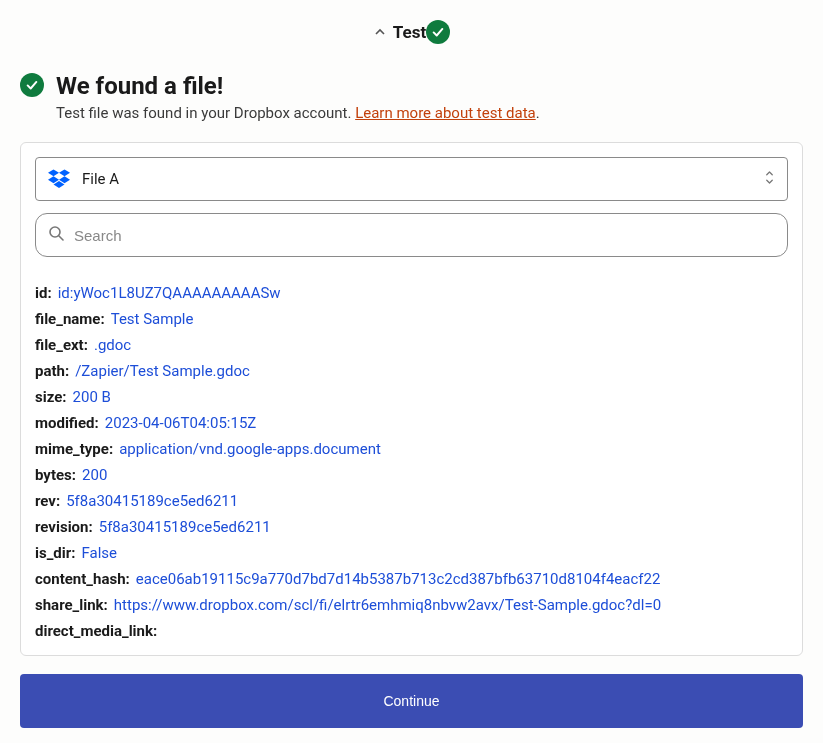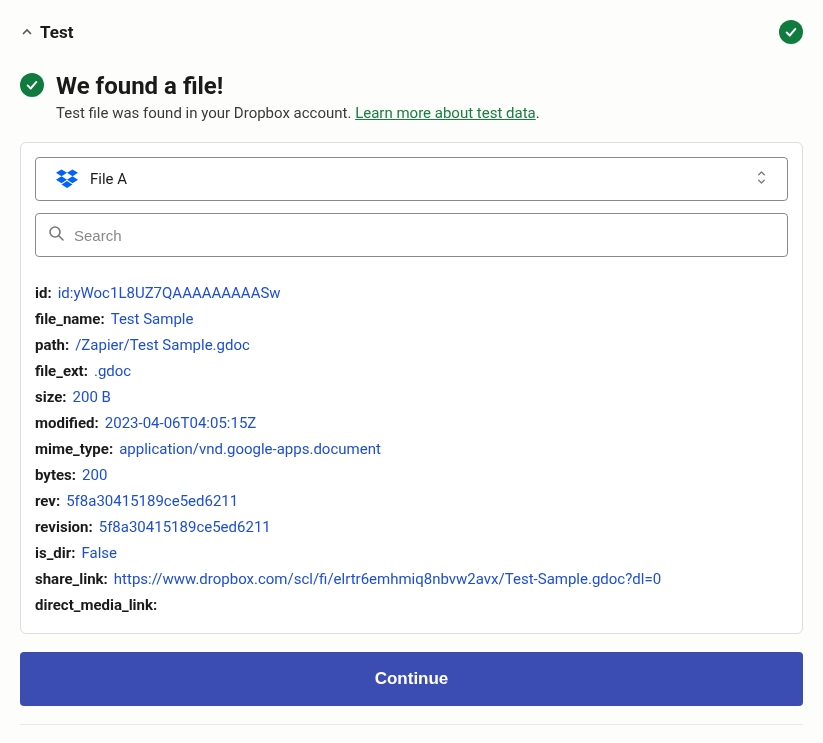--- a/index.html
+++ b/index.html
@@ -6,21 +6,21 @@
     body {
       font-family: -apple-system, BlinkMacSystemFont, "Segoe UI", Roboto, sans-serif;
       background: #fdfdfc;
       color: #1a1a1a;
       padding: 20px;
       width: 823px;
     }
     .header-row {
       display: flex;
       align-items: center;
-      justify-content: space-between;
+      justify-content: center;
       margin-bottom: 28px;
     }
     .header-left {
       display: flex;
       align-items: center;
       gap: 6px;
     }
     .chevron {
       width: 14px;
       height: 14px;
@@ -56,47 +56,47 @@
       font-size: 24px;
       font-weight: 700;
       color: #1a1a1a;
       margin-bottom: 4px;
     }
     .found-text p {
       font-size: 15px;
       color: #3b3b3b;
     }
     .found-text a {
-      color: #15803d;
+      color: #c2410c;
       text-decoration: underline;
     }
     .panel {
       border: 1px solid #dcdcdc;
       border-radius: 6px;
       padding: 14px;
       background: #fff;
       margin-bottom: 18px;
     }
     .select-box {
       border: 1px solid #8a8a8a;
       border-radius: 4px;
       height: 44px;
       display: flex;
       align-items: center;
-      padding: 0 20px;
+      padding: 0 12px;
       margin-bottom: 12px;
       cursor: pointer;
       position: relative;
     }
     .select-box .db-icon { width: 22px; height: 22px; margin-right: 12px; }
     .select-box .label { font-size: 15px; color: #1a1a1a; flex: 1; }
     .select-box .chev-updown { color: #666; }
     .search-box {
       border: 1px solid #8a8a8a;
-      border-radius: 4px;
+      border-radius: 12px;
       height: 44px;
       display: flex;
       align-items: center;
       padding: 0 12px;
       gap: 10px;
     }
     .search-box input {
       border: none;
       outline: none;
       font-size: 15px;
@@ -129,22 +129,22 @@
       word-break: break-all;
       padding-left: 6px;
     }
     .continue-btn {
       width: 100%;
       height: 54px;
       background: #3b4db3;
       color: #fff;
       border: none;
       border-radius: 4px;
-      font-size: 17px;
-      font-weight: 700;
+      font-size: 14px;
+      font-weight: 400;
       cursor: pointer;
     }
     
     .data-list::-webkit-scrollbar { width: 14px; }
     .data-list::-webkit-scrollbar-track { background: #f4f4f4; }
     .data-list::-webkit-scrollbar-thumb { background: #c5c5c5; border-radius: 2px; }
     .data-list::-webkit-scrollbar-button {
       height: 14px;
       background: #f4f4f4;
     }
@@ -228,28 +228,28 @@
 
   <div class="data-row">
         <span class="data-key">id:</span>
         <span class="data-val">id:yWoc1L8UZ7QAAAAAAAAASw</span>
       </div>
       <div class="data-row">
         <span class="data-key">file_name:</span>
         <span class="data-val">Test Sample</span>
       </div>
       <div class="data-row">
+        <span class="data-key">file_ext:</span>
+        <span class="data-val">.gdoc</span>
+      </div>
+      <div class="data-row">
         <span class="data-key">path:</span>
         <span class="data-val">/Zapier/Test Sample.gdoc</span>
       </div>
       <div class="data-row">
-        <span class="data-key">file_ext:</span>
-        <span class="data-val">.gdoc</span>
-      </div>
-      <div class="data-row">
         <span class="data-key">size:</span>
         <span class="data-val">200 B</span>
       </div>
       <div class="data-row">
         <span class="data-key">modified:</span>
         <span class="data-val">2023-04-06T04:05:15Z</span>
       </div>
       <div class="data-row">
         <span class="data-key">mime_type:</span>
         <span class="data-val">application/vnd.google-apps.document</span>
@@ -264,20 +264,24 @@
       </div>
       <div class="data-row">
         <span class="data-key">revision:</span>
         <span class="data-val">5f8a30415189ce5ed6211</span>
       </div>
       <div class="data-row">
         <span class="data-key">is_dir:</span>
         <span class="data-val">False</span>
       </div>
       <div class="data-row">
+        <span class="data-key">content_hash:</span>
+        <span class="data-val">eace06ab19115c9a770d7bd7d14b5387b713c2cd387bfb63710d8104f4eacf22</span>
+      </div>
+      <div class="data-row">
         <span class="data-key">share_link:</span>
         <span class="data-val">https://www.dropbox.com/scl/fi/elrtr6emhmiq8nbvw2avx/Test-Sample.gdoc?dl=0</span>
       </div>
       <div class="data-row">
         <span class="data-key">direct_media_link:</span>
       </div>
     </div>
 </div>
 
 <button class="continue-btn">Continue</button>

